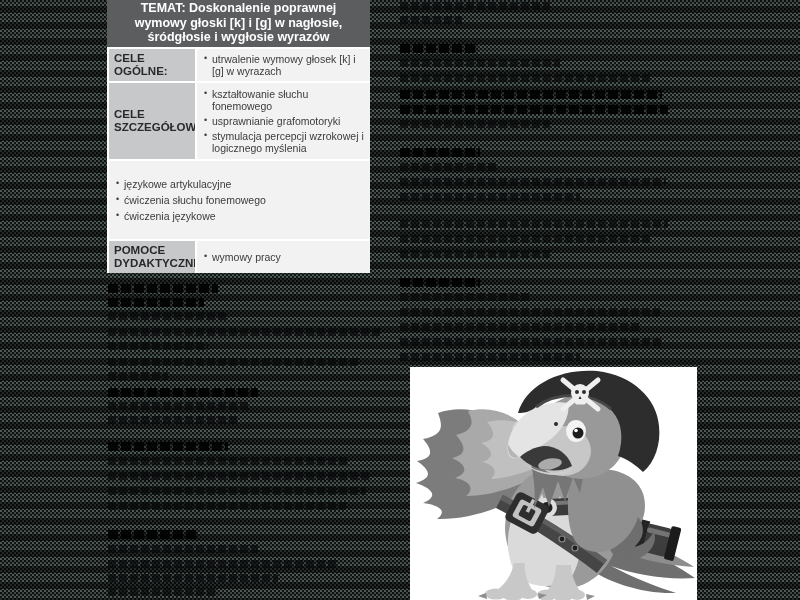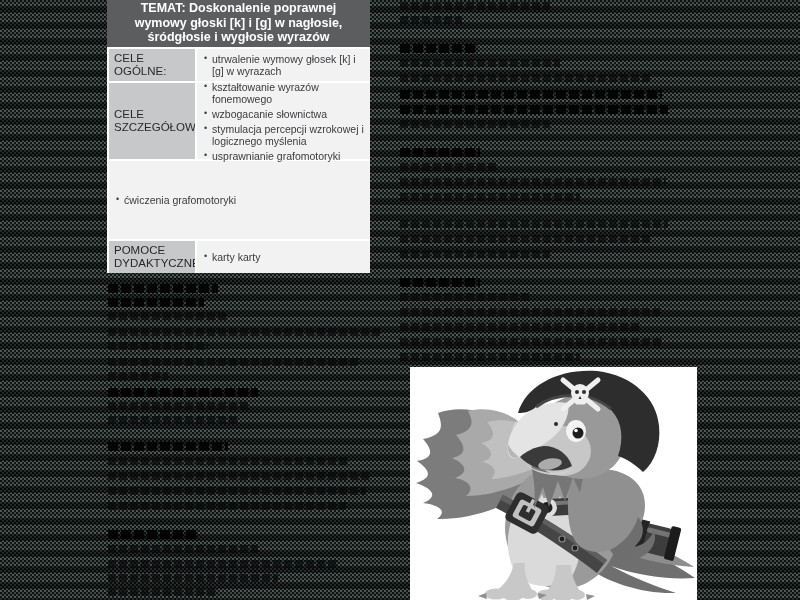--- a/index.html
+++ b/index.html
@@ -22,21 +22,21 @@
   .nl.b{height:9px;
       background:repeating-linear-gradient(90deg,rgba(0,0,0,.92) 0 10px,rgba(0,0,0,.30) 10px 13px);}
 
   
   .lesson-table{position:absolute;left:107px;top:0;width:263px;z-index:2;}
   .t-header{box-sizing:border-box;height:47px;background:#5c5d5f;color:#fff;
     font-weight:bold;font-size:12.5px;line-height:14.5px;text-align:center;
     display:flex;align-items:flex-start;justify-content:center;padding:1px 8px;overflow:hidden;}
   .t-row{display:flex;border-top:2px solid #fff;}
   .t-label{box-sizing:border-box;width:88px;background:#c7c8ca;color:#29292b;
-    font-weight:normal;font-size:11.5px;line-height:13px;padding:3px 5px;
+    font-weight:bold;font-size:11.5px;line-height:13px;padding:3px 5px;
     display:flex;align-items:center;border-left:2px solid #fff;}
   .t-cell{box-sizing:border-box;flex:1;background:#f2f2f3;border-left:2px solid #fff;
     color:#3b3b3d;font-size:10.5px;line-height:12px;
     display:flex;flex-direction:column;justify-content:center;padding:3px 6px;}
   .t-cell ul{list-style:none;margin:0;padding:0;display:flex;flex-direction:column;gap:4px;}
   .t-cell li{position:relative;padding-left:9px;}
   .t-cell li::before{content:"\2022";position:absolute;left:1px;top:-1px;font-size:9px;}
   .h32{height:32px}.h76{height:76px}.h78{height:78px}
   .h76 ul{gap:3px}
 
@@ -104,41 +104,42 @@
       <ul>
           <li>utrwalenie wymowy głosek [k] i [g] w wyrazach</li>
         </ul>
     </div>
   </div>
 
   <div class="t-row h76">
     <div class="t-label">CELE SZCZEGÓŁOWE:</div>
     <div class="t-cell">
       <ul>
-        <li>kształtowanie wyrazów fonemowego</li>
-        <li>wzbogacanie słownictwa</li>
+        <li>kształtowanie słuchu fonemowego</li>
+        <li>usprawnianie grafomotoryki</li>
         <li>stymulacja percepcji wzrokowej i logicznego myślenia</li>
-        <li>usprawnianie grafomotoryki</li>
       </ul>
     </div>
   </div>
 
   <div class="t-row h78">
     <div class="t-cell">
       <ul>
-        <li>ćwiczenia grafomotoryki</li>
+        <li>językowe artykulacyjne</li>
+        <li>ćwiczenia słuchu fonemowego</li>
+        <li>ćwiczenia językowe</li>
       </ul>
     </div>
   </div>
 
   <div class="t-row h32">
     <div class="t-label">POMOCE DYDAKTYCZNE:</div>
     <div class="t-cell">
       <ul>
-          <li>karty karty</li>
+          <li>wymowy pracy</li>
         </ul>
     </div>
   </div>
 </div>
 
 <div class="illu-box">
   <svg viewBox="0 0 287 233" width="287" height="233" xmlns="http://www.w3.org/2000/svg">
     <rect width="287" height="233" fill="#ffffff"></rect>
 
     <path d="M162,162 C205,170 252,188 285,211 C256,213 226,208 201,199 C224,211 247,220 266,226 C231,227 197,215 177,200 C166,189 158,174 162,162 Z" fill="#6f6f6f"></path>

